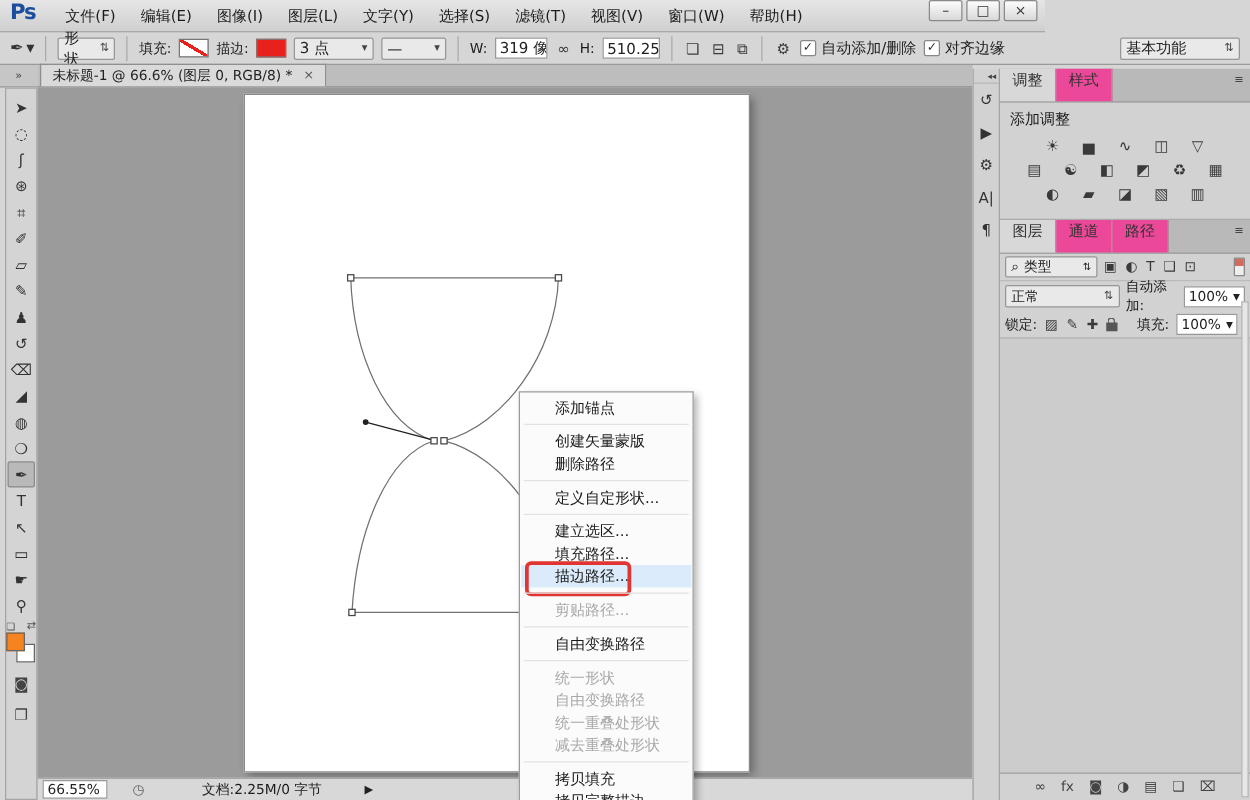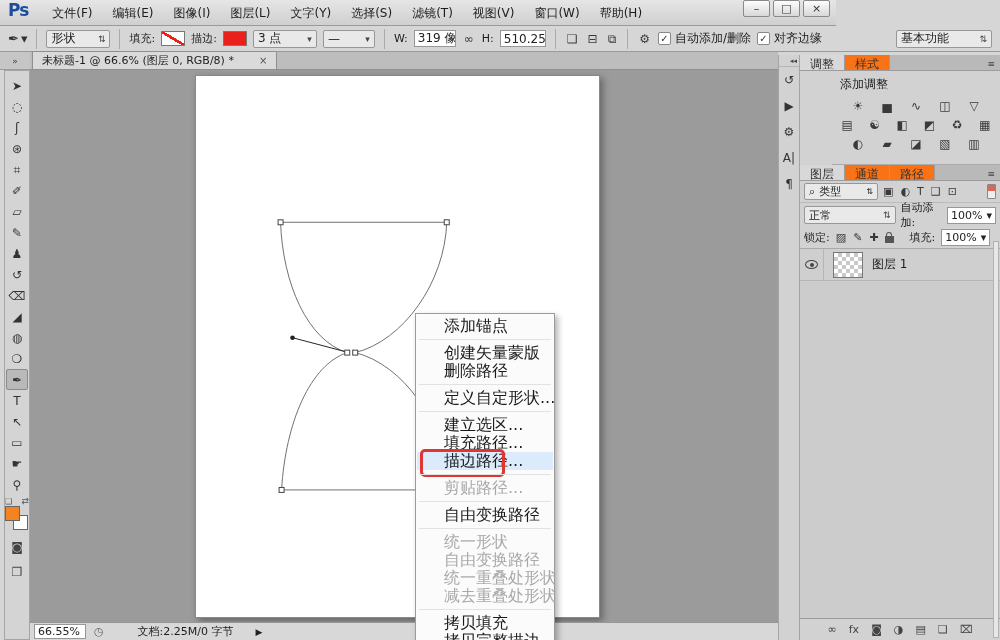--- a/index.html
+++ b/index.html
@@ -37,21 +37,21 @@
   .cb { width:13px; height:13px; background:#fff; border:1px solid #888; font-size:10px; line-height:11px;
     text-align:center; color:#333; border-radius:2px; }
   .ob-spacer { flex:1; }
   .workspace-dd { width:96px; }
 
   
   .toolbar-collapse { position:absolute; left:0; top:52px; width:30px; height:18px; font-size:9px;
     color:#444; text-align:center; line-height:18px; background:#c6c6c6; border-bottom:1px solid #9a9a9a; }
   .tabbar { position:absolute; left:30px; top:52px; width:748px; height:18px; background:#bdbdbd;
     border-bottom:1px solid #8f8f8f; display:flex; align-items:flex-end; }
-  .doc-tab { display:inline-flex; align-items:center; gap:25px; height:18px; padding:0 9px;
+  .doc-tab { display:inline-flex; align-items:center; gap:9px; height:18px; padding:0 9px;
     background:#dadada; border:1px solid #8f8f8f; border-bottom:none; font-size:11px; color:#222;
     margin-left:2px; white-space:nowrap; }
   .tab-close { font-size:10px; color:#555; }
 
   
   .toolbar { position:absolute; left:4px; top:70px; width:26px; bottom:0; background:#d4d4d4;
     border:1px solid #a5a5a5; display:flex; flex-direction:column; align-items:center; padding-top:4px; }
   .tools-list { display:flex; flex-direction:column; width:100%; }
   .tool { height:21px; width:22px; margin:0 auto; display:flex; align-items:center; justify-content:center;
     font-size:12px; color:#333; border-radius:2px; }
@@ -65,57 +65,57 @@
   .tool-extra { height:22px; width:22px; display:flex; align-items:center; justify-content:center;
     font-size:12px; color:#444; margin-top:3px; }
 
   
   .canvas { position:absolute; left:30px; top:70px; width:748px; height:570px; background:#9b9b9b; overflow:hidden; }
   .page { position:absolute; left:165px; top:5px; width:405px; height:543px; background:#fff;
     border:1px solid #8a8a8a; box-shadow:3px 3px 7px rgba(0,0,0,.35); }
   .page svg { position:absolute; inset:0; }
 
   .statusbar { position:absolute; left:0; right:0; bottom:0; height:18px; background:#d8d8d8;
-    border-top:1px solid #979797; display:flex; align-items:center; font-size:11px; gap:8px; padding-left:4px; }
+    border-top:1px solid #979797; display:flex; align-items:center; font-size:11px; gap:20px; padding-left:4px; }
   .zoom-box { width:52px; height:15px; background:#fff; border:1px solid #979797; padding:0 3px;
     display:flex; align-items:center; }
   .status-icon { color:#666; font-size:11px; }
   .doc-info { margin-left:26px; color:#1c1c1c; }
   .status-play { margin-left:14px; font-size:9px; color:#222; }
 
   
   .context-menu { position:absolute; left:385px; top:243px; width:140px; background:#fbfbfb;
     border:1px solid #9b9b9b; box-shadow:3px 3px 6px rgba(0,0,0,.3); padding:3px 1px; z-index:10; }
-  .cm-item { height:18px; line-height:18px; padding-left:27px; font-size:16px; color:#1a1a1a;
+  .cm-item { height:18px; line-height:18px; padding-left:27px; font-size:12px; color:#1a1a1a;
     position:relative; white-space:nowrap; }
   .cm-item[data-state="disabled"] { color:#a9a9a9; }
   .cm-item[data-state="sep"] { height:0; border-top:1px solid #e2e2e2; margin:4px 2px; padding:0; }
   .cm-item[data-state="highlighted"] { background:var(--menu-highlight); }
   .cm-item[data-state="highlighted"]::after { content:""; position:absolute; left:3px; top:-3px; width:79px;
     height:22px; border:3px solid var(--annotation-red); border-radius:5px; pointer-events:none; }
 
   
   .dock { position:absolute; left:778px; top:55px; width:22px; bottom:0; background:#d2d2d2;
     border-left:1px solid #a5a5a5; border-right:1px solid #a5a5a5; display:flex; flex-direction:column; align-items:center; }
   .dock-header { font-size:7px; color:#444; height:12px; line-height:12px; width:100%; text-align:right;
     padding-right:2px; border-bottom:1px solid #b5b5b5; }
   .dock-icon { height:26px; display:flex; align-items:center; justify-content:center; font-size:12px;
     color:#333; width:100%; }
   .dock-icon:nth-child(odd) { border-bottom:none; }
 
   
   .rightpanel { position:absolute; left:800px; top:55px; width:200px; bottom:0; background:#d2d2d2;
     display:flex; flex-direction:column; }
-  .panel-tabs { display:flex; height:16px; background:#b9b9b9; border-bottom:1px solid #9c9c9c; align-items:stretch; }
-  .ptab { padding:2px 10px; font-size:12px; background:#f97316; border-right:1px solid #9c9c9c; color:#333;
+  .panel-tabs { display:flex; height:27px; background:#b9b9b9; border-bottom:1px solid #9c9c9c; align-items:stretch; }
+  .ptab { padding:2px 10px; font-size:12px; background:#ec4899; border-right:1px solid #9c9c9c; color:#333;
     line-height:15px; }
   .ptab[data-active="true"] { background:#d8d8d8; }
   .panel-menu { margin-left:auto; font-size:9px; color:#444; padding:4px 5px 0 0; }
 
-  .adjust-body { height:94px; padding:3px 6px; border-bottom:1px solid #aaa;margin-left:32px; }
+  .adjust-body { height:94px; padding:3px 6px; border-bottom:1px solid #aaa; }
   .adjust-title { font-size:12px; color:#1c1c1c; margin:2px 0 5px 2px; }
   .adj-row { display:flex; gap:9px; justify-content:center; margin:4px 0; }
   .adj-icon { width:20px; height:15px; font-size:12px; color:#3a3a3a; display:flex; align-items:center; justify-content:center; }
 
   .filter-row { display:flex; align-items:center; gap:5px; padding:2px 4px; height:22px; border-bottom:1px solid #bbb; }
   .type-dd { display:flex; align-items:center; background:#e9e9e9; border:1px solid #979797; height:17px;
     padding:0 4px; font-size:11px; gap:4px; width:74px; border-radius:2px; }
   .filter-icon { font-size:11px; color:#3a3a3a; }
   .filter-toggle { margin-left:auto; width:9px; height:15px; border:1px solid #888;
     background:linear-gradient(#d46a5e 0 45%,#eee 45%); border-radius:1px; }
@@ -180,21 +180,21 @@
       <span class="win-btn">×</span>
     </div>
   </header>
 
   <div class="optionsbar">
     <span class="ob-tool">
       <span>✒</span>
       <span class="arr">▾</span>
     </span>
     <span class="ob-sep"></span>
-    <span class="dd" style="width:64px">
+    <span class="dd" style="width:46px">
       <span>形状</span>
       <span class="arr">⇅</span>
     </span>
     <span class="ob-sep"></span>
     <span class="mini-label">填充:</span>
     <span class="swatch fill-swatch"></span>
     <span class="mini-label">描边:</span>
     <span class="swatch stroke-swatch"></span>
     <span class="dd" style="width:64px">
       <span>3 点</span>
@@ -479,27 +479,20 @@
       <span class="lock-glyph"></span>
       <span class="mini-label" style="margin-left:10px">填充:</span>
       <span class="val-dd">
         <span>100%</span>
         <span class="arr">▾</span>
       </span>
     </div>
 
     <div class="layers-list">
 
-        <div class="layer-row" data-state="normal">
-          <span class="eye-cell">
-            <span class="eye"></span>
-          </span>
-          <span class="thumb" data-thumb="checker"></span>
-          <span class="layer-name">图层 1</span>
-        </div>
 
       </div>
 
     <div class="panel-empty"></div>
 
     <div class="lp-bottom">
 
     <span class="lp-icon">∞</span>
         <span class="lp-icon">fx</span>
         <span class="lp-icon">◙</span>

